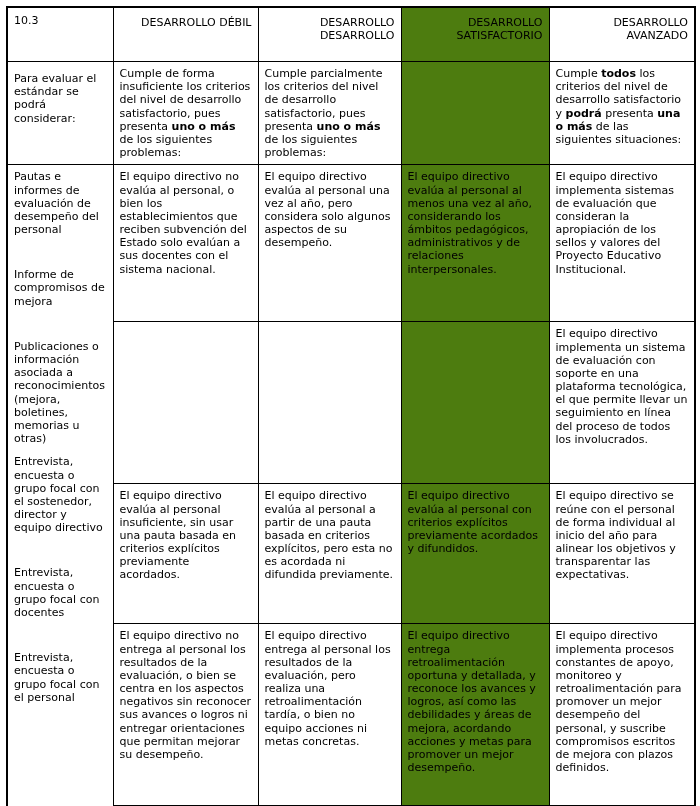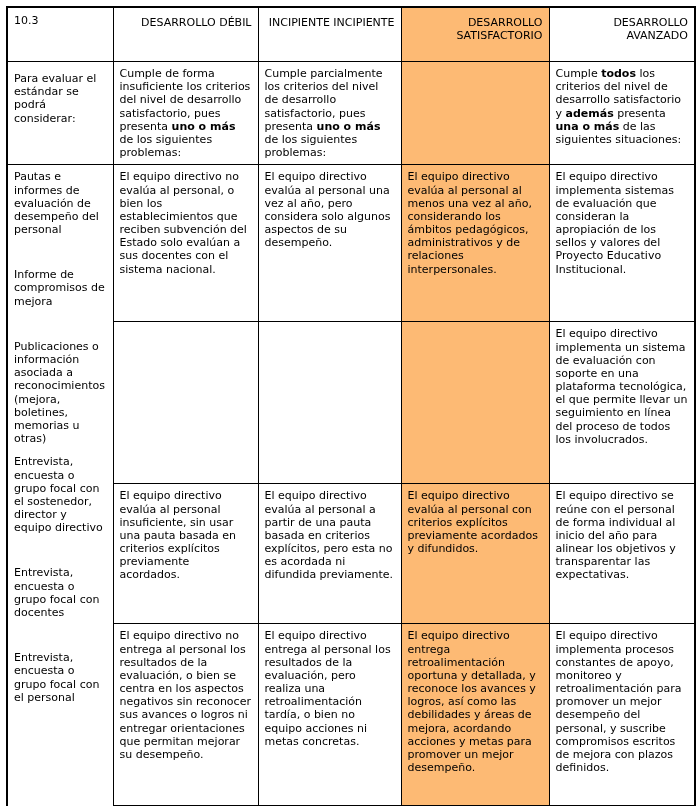--- a/index.html
+++ b/index.html
@@ -25,21 +25,21 @@
   table.rubric td {
     border: 1px solid #000;
     vertical-align: top;
     padding: 5px 6px;
     font-size: 11px;
     line-height: 1.2;
     overflow: hidden;
     word-wrap: break-word;
     margin-left: 31px;
   }
-  td.shaded { background: #fdba74; }
+  td.shaded { background: #4d7c0f; }
 
   tr.header-row td {
     height: 40px;
     text-align: right;
     padding-top: 8px;
   }
   tr.header-row td.code-cell {
     text-align: left;
     padding-top: 6px;
   }
@@ -71,31 +71,31 @@
       <col style="width:145px">
       <col style="width:143px">
       <col style="width:148px">
       <col style="width:146px">
     </colgroup>
 
     <tbody>
         <tr class="header-row">
       <td class="code-cell">10.3</td>
       <td>DESARROLLO DÉBIL</td>
-      <td>INCIPIENTE INCIPIENTE</td>
+      <td>DESARROLLO DESARROLLO</td>
       <td class="shaded">DESARROLLO SATISFACTORIO</td>
       <td>DESARROLLO AVANZADO</td>
     </tr>
 
     <tr class="intro-row">
       <td class="left-intro">Para evaluar el estándar se podrá considerar:</td>
       <td class="crit"><span>Cumple de forma insuficiente los criterios del nivel de desarrollo satisfactorio, pues presenta </span><span class="b">uno o más</span><span> de los siguientes problemas:</span></td>
       <td class="crit"><span>Cumple parcialmente los criterios del nivel de desarrollo satisfactorio, pues presenta </span><span class="b">uno o más</span><span> de los siguientes problemas:</span></td>
       <td class="shaded"></td>
-      <td class="crit"><span>Cumple </span><span class="b">todos</span><span> los criterios del nivel de desarrollo satisfactorio y </span><span class="b">además</span><span> presenta </span><span class="b">una o más</span><span> de las siguientes situaciones:</span></td>
+      <td class="crit"><span>Cumple </span><span class="b">todos</span><span> los criterios del nivel de desarrollo satisfactorio y </span><span class="b">podrá</span><span> presenta </span><span class="b">una o más</span><span> de las siguientes situaciones:</span></td>
     </tr>
 
     <tr class="body-row-1">
       <td class="left-cell" rowspan="5">
         <p>Pautas e informes de evaluación de desempeño del personal</p>
         <p>Informe de compromisos de mejora</p>
         <p class="tight">Publicaciones o información asociada a reconocimientos (mejora, boletines, memorias u otras)</p>
         <p>Entrevista, encuesta o grupo focal con el sostenedor, director y equipo directivo</p>
         <p>Entrevista, encuesta o grupo focal con docentes</p>
         <p>Entrevista, encuesta o grupo focal con el personal</p>

